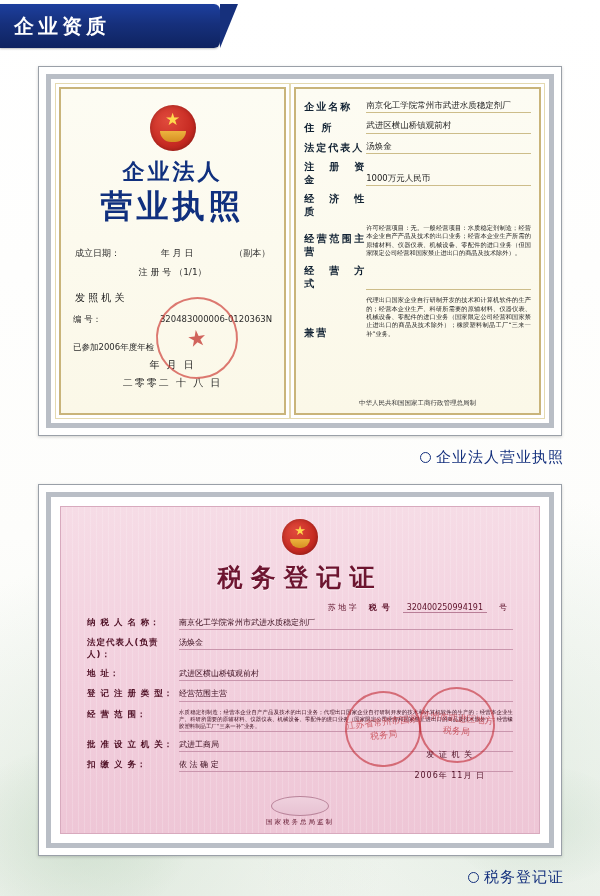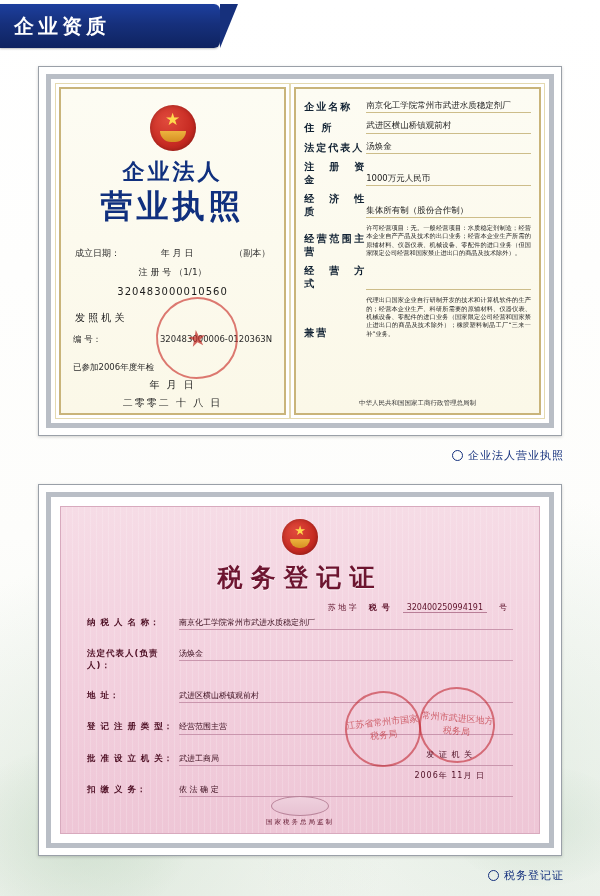--- a/index.html
+++ b/index.html
@@ -288,21 +288,21 @@
     right: 0;
     bottom: 5px;
     text-align: center;
     font-size: 6.5px;
     color: #333;
   }
 
   
   .caption {
     position: absolute;
-    font-size: 11px;
+    font-size: 15px;
     color: #14307d;
     letter-spacing: 1px;
     display: flex;
     align-items: center;
     gap: 5px;
   }
   .caption .dot {
     width: 9px; height: 9px;
     border-radius: 50%;
     border: 1.5px solid #14307d;
@@ -354,21 +354,21 @@
     margin-top: 8px;
     gap: 12px;
     padding-right: 6px;
   }
   .tax-no-label { font-weight: bold; letter-spacing: 1px; }
   .tax-no-value { border-bottom: 1px solid #b87e97; padding: 0 4px; }
   .tax-fields { margin-top: 4px; }
   .trow {
     display: flex;
     align-items: flex-start;
-    margin-bottom: 18px;
+    margin-bottom: 7px;
   }
   .trow .tlabel {
     width: 92px;
     flex: none;
     font-size: 8.5px;
     color: #4e0f24;
     font-weight: bold;
     letter-spacing: 1px;
   }
   .trow .tvalue {
@@ -460,21 +460,20 @@
           <div class="lic-meta">
             <div class="lic-meta-row">
               <span>成立日期：</span>
               <span>年  月  日</span>
               <span>（副本）</span>
             </div>
             <div class="lic-meta-center">
               <span>注 册 号</span>
               <span>（1/1）</span>
             </div>
-            <div class="lic-regno">320483000010560</div>
           </div>
 
           <div class="lic-org">
             <span>发  照  机  关</span>
           </div>
           <div class="lic-note" style="display:flex;gap:19px;align-items:baseline;justify-content:space-between;">
             <span>编  号：</span>
             <span>320483000006-0120363N</span>
           </div>
 
@@ -497,21 +496,20 @@
           <div class="fld">
             <div class="fld-label">法定代表人</div>
             <div class="fld-value">汤焕金</div>
           </div>
           <div class="fld">
             <div class="fld-label">注 册 资 金</div>
             <div class="fld-value">1000万元人民币</div>
           </div>
           <div class="fld">
             <div class="fld-label">经 济 性 质</div>
-            <div class="fld-value">集体所有制（股份合作制）</div>
           </div>
           <div class="fld">
             <div class="fld-label">经营范围主营</div>
             <div class="fld-value small">许可经营项目：无。一般经营项目：水质稳定剂制造；经营本企业自产产品及技术的出口业务；经营本企业生产所需的原辅材料、仪器仪表、机械设备、零配件的进口业务（但国家限定公司经营和国家禁止进出口的商品及技术除外）。</div>
           </div>
           <div class="fld">
             <div class="fld-label">经 营 方 式</div>
             <div class="fld-value"></div>
           </div>
           <div class="fld">
@@ -559,20 +557,24 @@
           </div>
           <div class="trow">
             <div class="tlabel">地          址：</div>
             <div class="tvalue">武进区横山桥镇观前村</div>
           </div>
           <div class="trow">
             <div class="tlabel">登 记 注 册 类 型：</div>
             <div class="tvalue">经营范围主营</div>
           </div>
           <div class="trow">
+            <div class="tlabel">经 营 范 围：</div>
+            <div class="tvalue tiny">水质稳定剂制造；经营本企业自产产品及技术的出口业务；代理出口国家企业自行研制开发的技术和计算机软件的生产的；经营本企业生产、科研所需要的原辅材料、仪器仪表、机械设备、零配件的进口业务（国家限定公司经营和国家禁止进出口的商品及技术除外）；经营橡胶塑料制品工厂“三来一补”业务。</div>
+          </div>
+          <div class="trow">
             <div class="tlabel">批 准 设 立 机 关：</div>
             <div class="tvalue">武进工商局</div>
           </div>
           <div class="trow">
             <div class="tlabel">扣 缴 义 务：</div>
             <div class="tvalue">依 法 确 定</div>
           </div>
         </div>
 
         <div class="tax-seal" id="tax-seal-1">江苏省常州市国家税务局</div>

